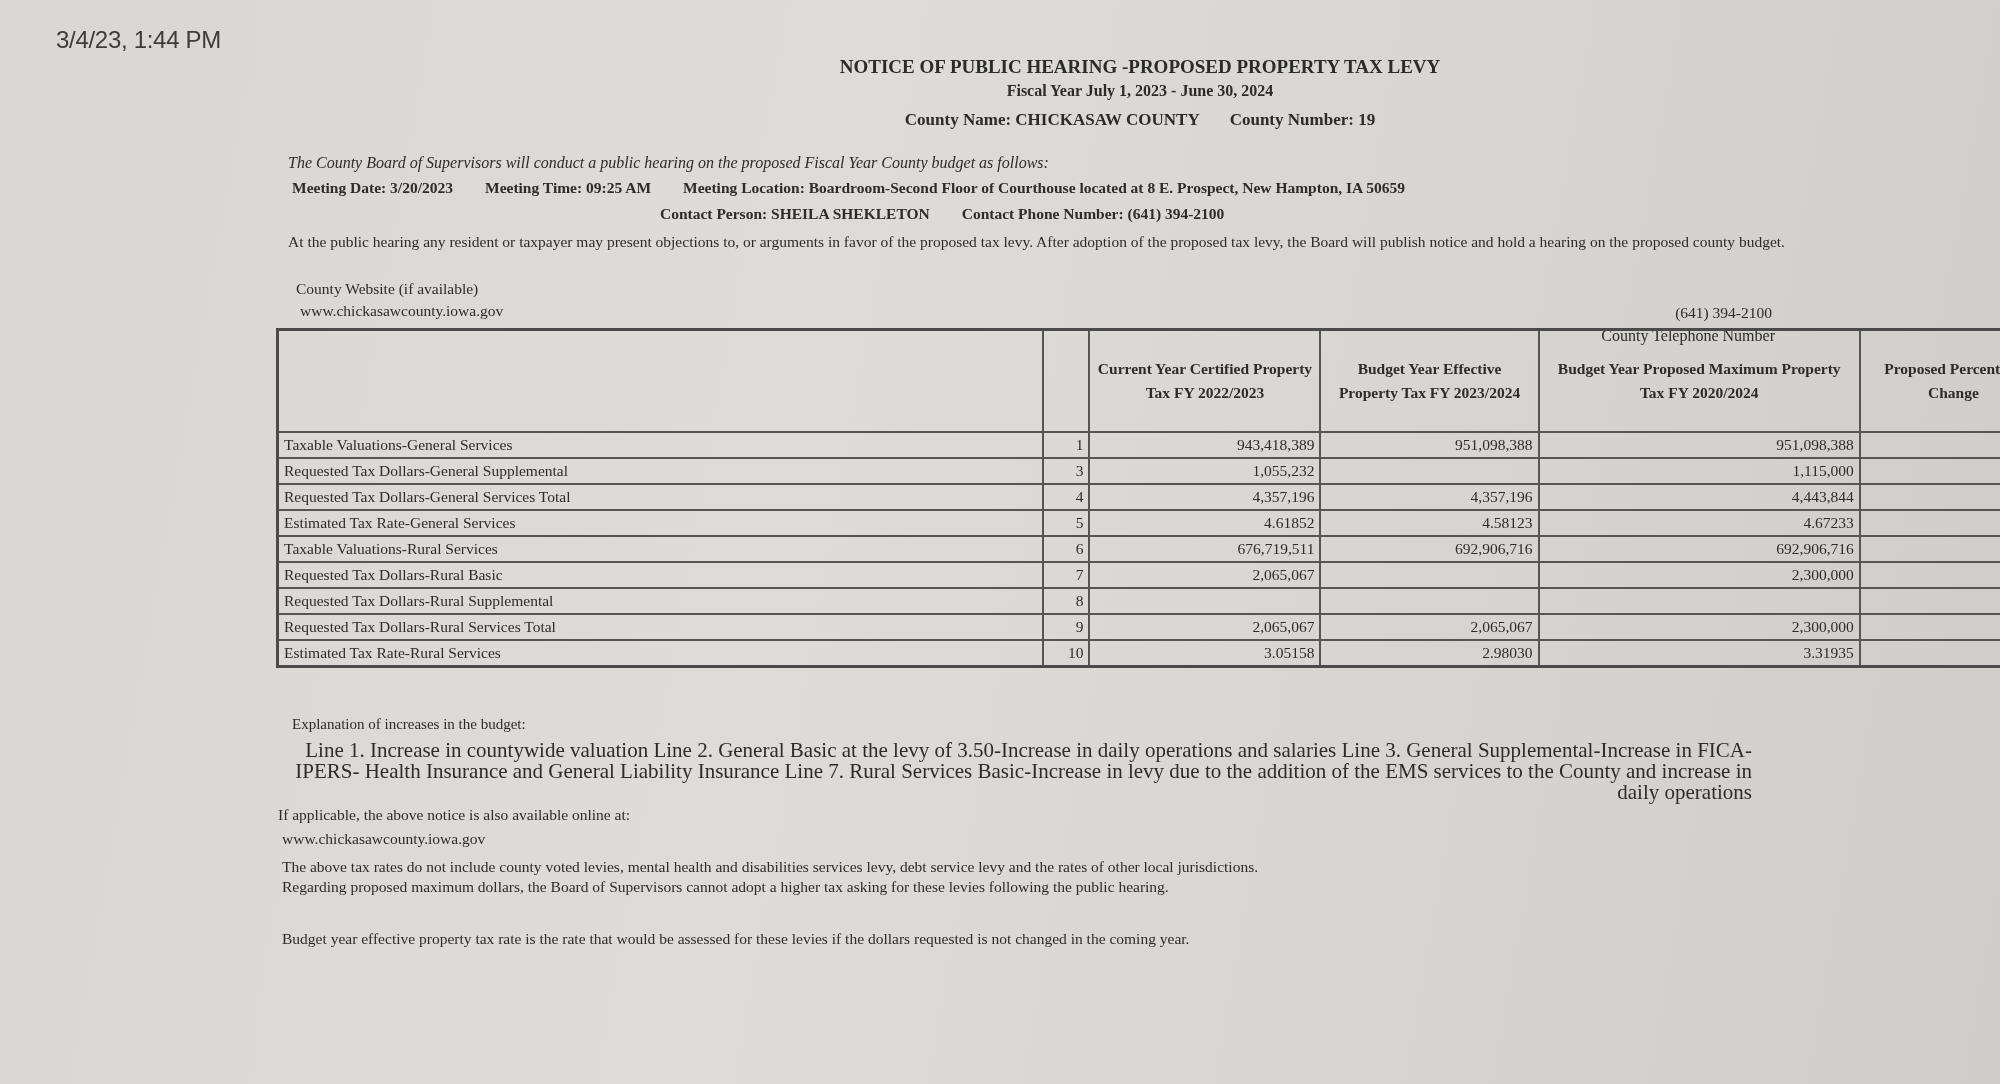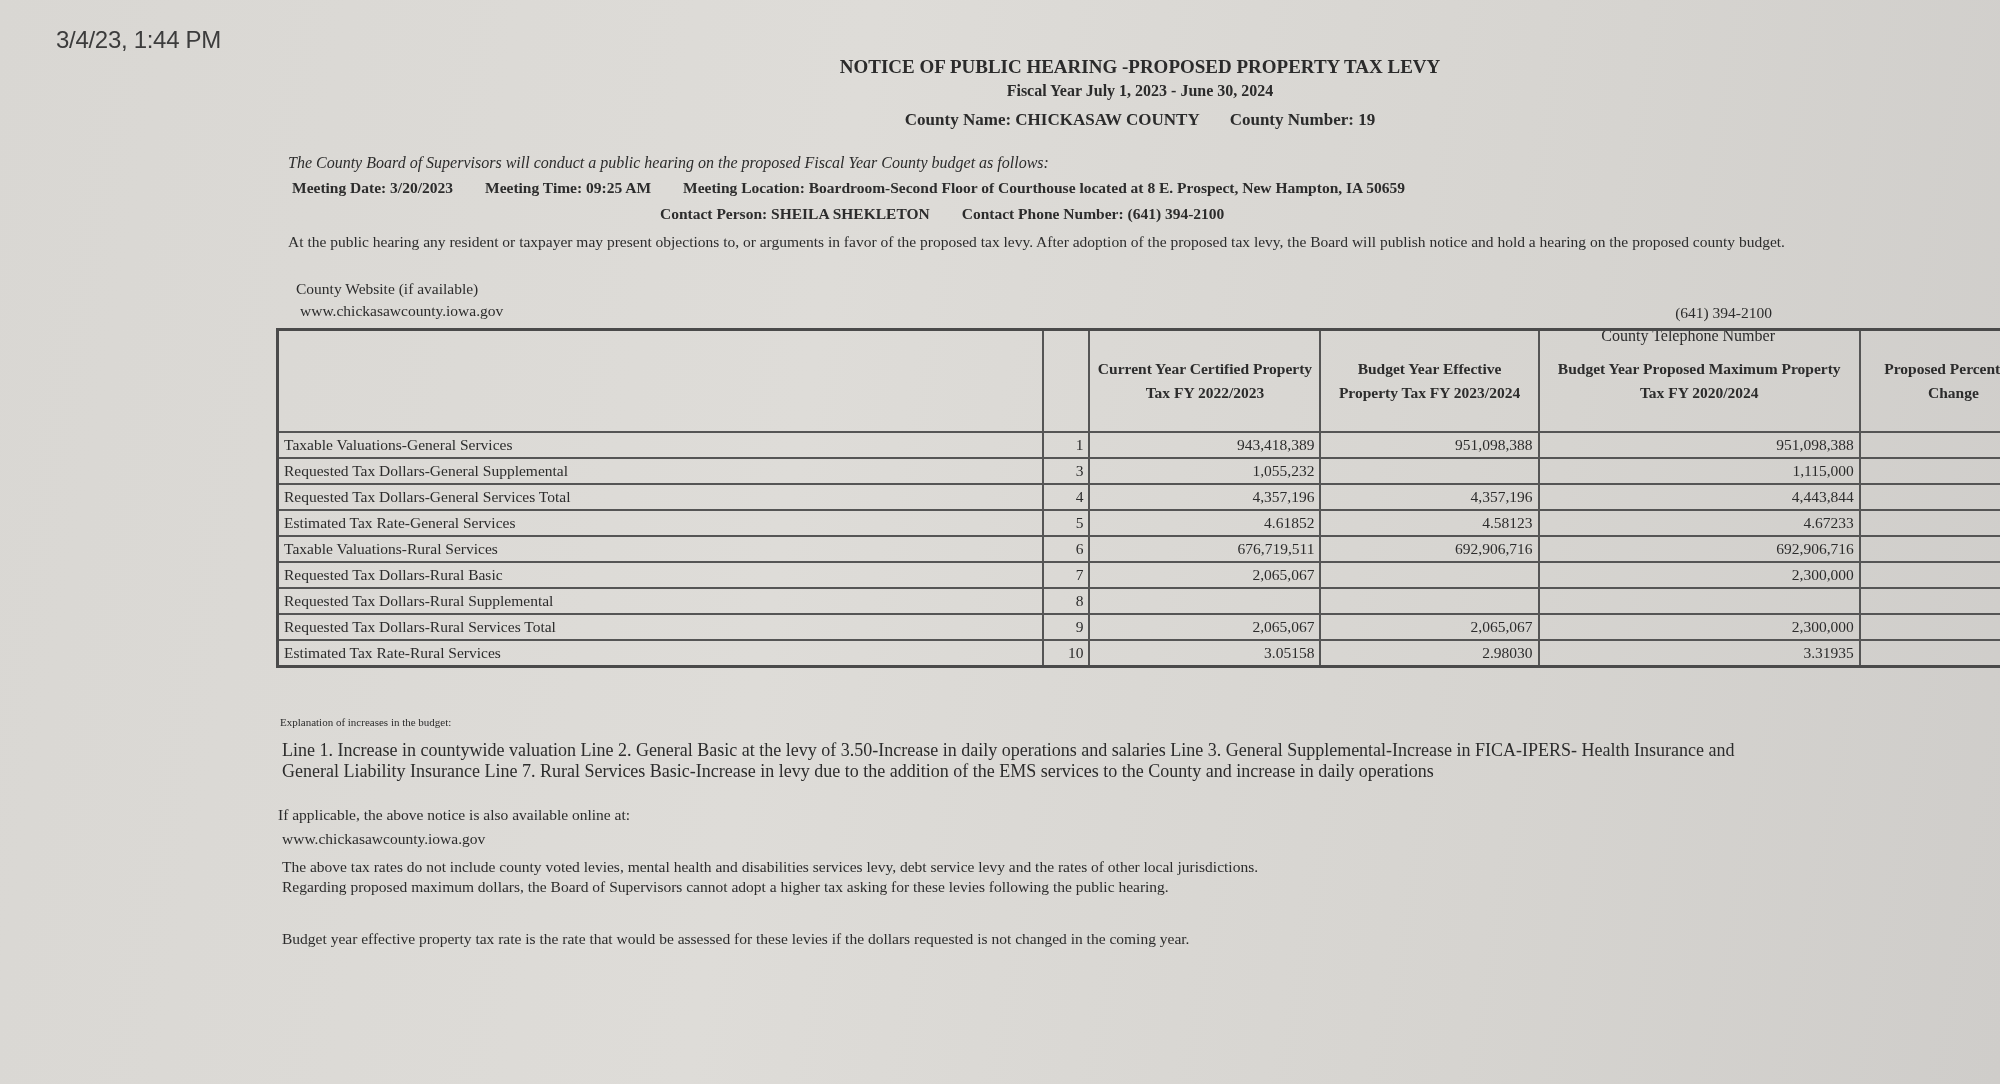--- a/index.html
+++ b/index.html
@@ -45,22 +45,22 @@
   table.levy td.desc { text-align: left; width: 640px; }
   table.levy td.num { text-align: right; width: 28px; }
   table.levy td.v { text-align: right; }
   table.levy col.c0 { width: 652px; }
   table.levy col.c1 { width: 40px; }
   table.levy col.c2 { width: 197px; }
   table.levy col.c3 { width: 186px; }
   table.levy col.c4 { width: 274px; }
   table.levy col.c5 { width: 160px; }
 
-  .expl-h { left: 280px; top: 716px; font-size: 11px; }
-  .expl { left: 282px; top: 740px; font-size: 18px; width: 1470px; white-space: normal; line-height: 21px; }
+  .expl-h { left: 292px; top: 716px; font-size: 15px; }
+  .expl { left: 282px; top: 740px; font-size: 21px; width: 1470px; white-space: normal; line-height: 21px; text-align: right; }
   .avail { left: 278px; top: 806px; font-size: 15.5px; }
   .avail-url { left: 282px; top: 830px; font-size: 15.5px; }
   .note1 { left: 282px; top: 858px; font-size: 15.5px; }
   .note2 { left: 282px; top: 878px; font-size: 15.5px; }
   .note3 { left: 282px; top: 898px; font-size: 15.5px; margin-top: 32px; }
 </style>
 </head>
 <body>
 
 <div class="stamp">3/4/23, 1:44 PM</div>

